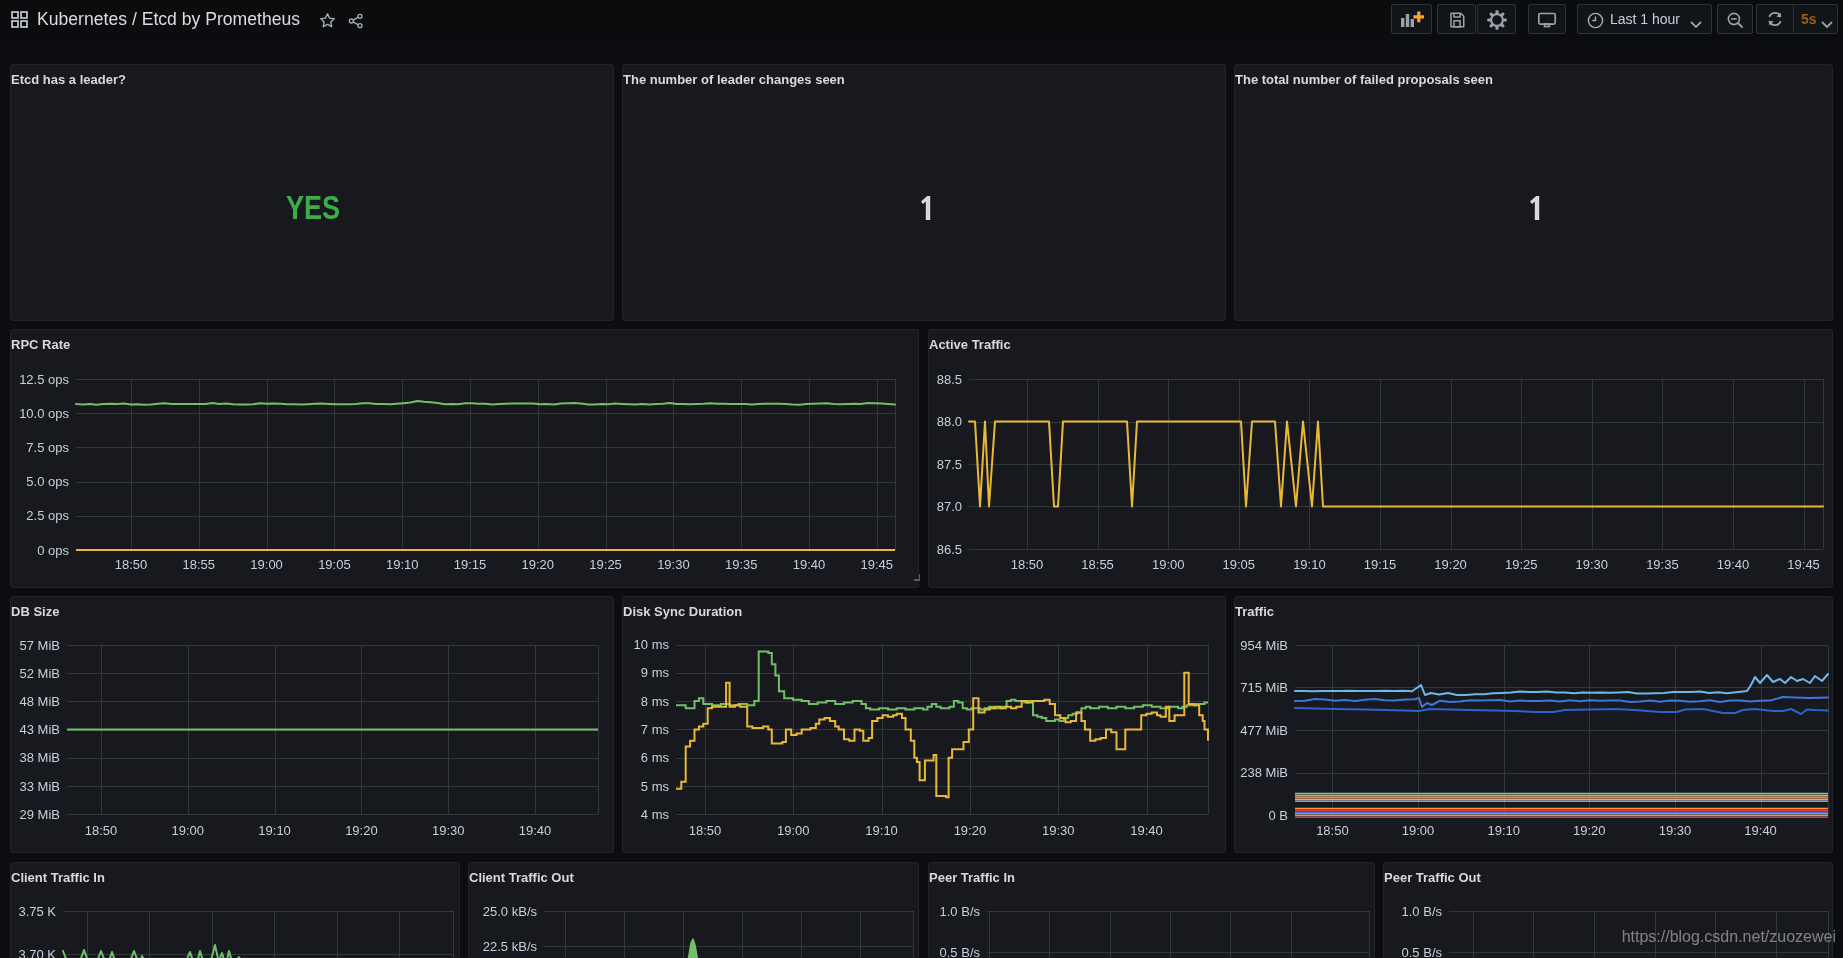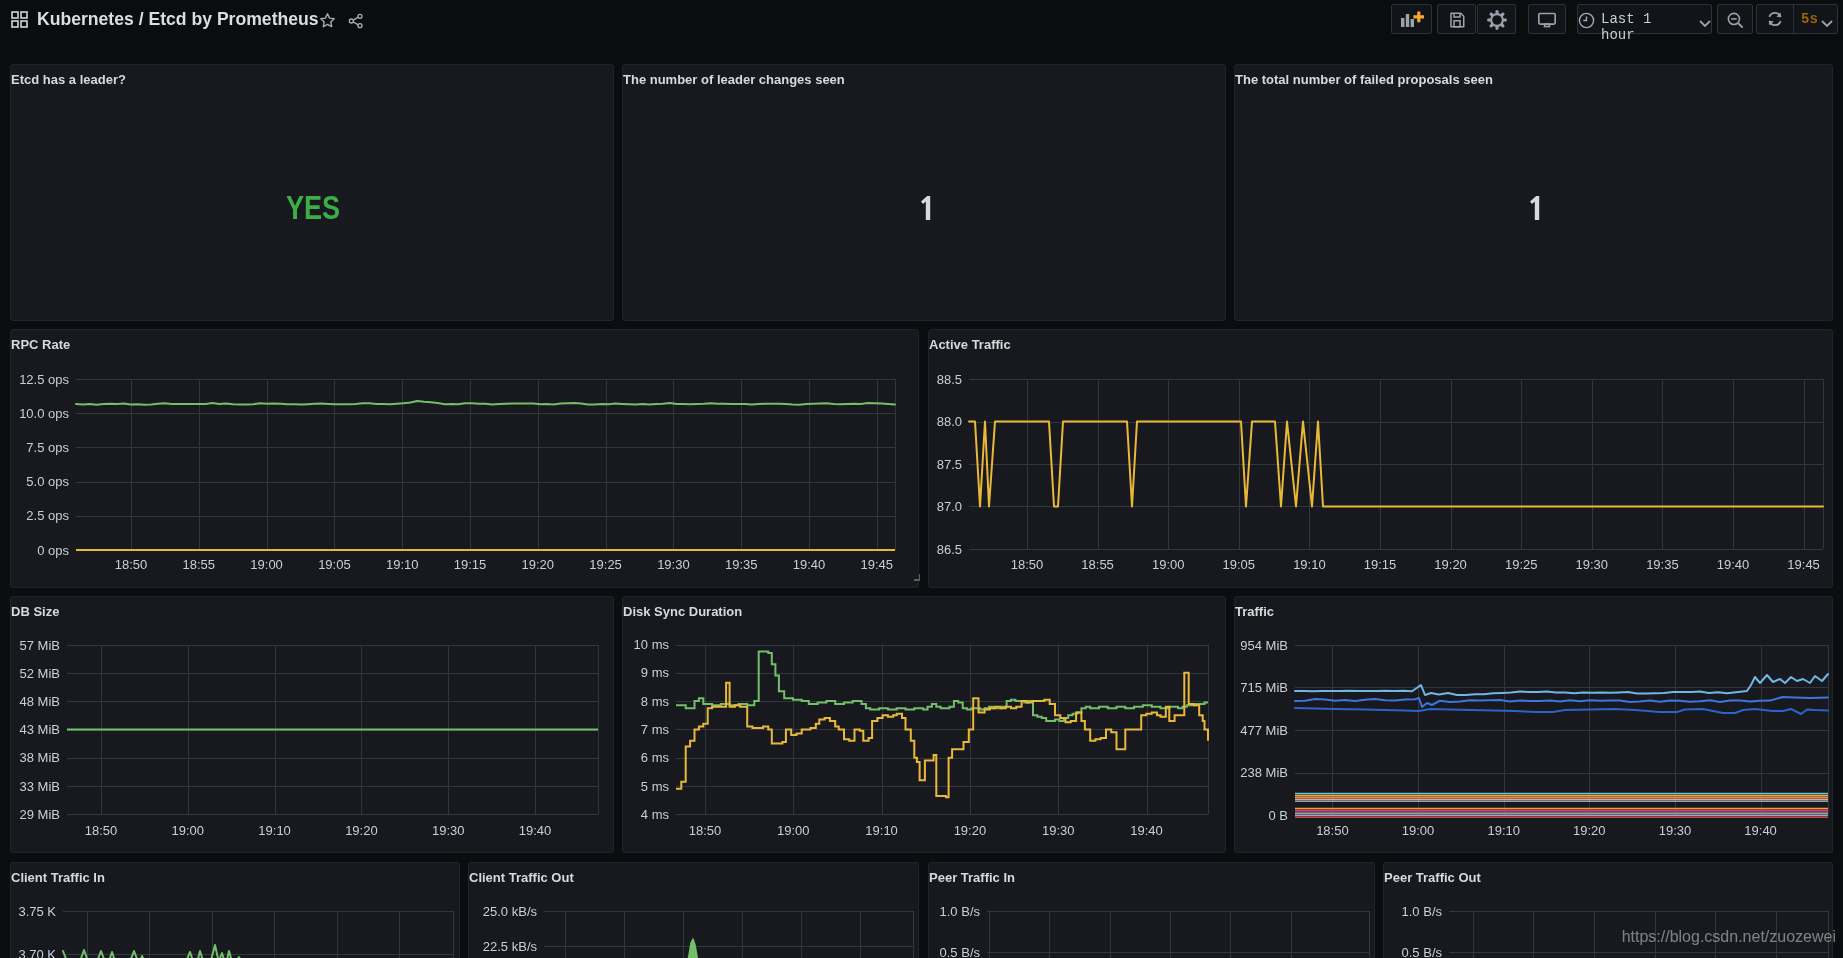--- a/index.html
+++ b/index.html
@@ -1,18 +1,18 @@
 <!DOCTYPE html>
 <html><head><meta charset="utf-8">
 <style>
 * { margin:0; padding:0; box-sizing:border-box; }
 html,body { width:1843px; height:958px; overflow:hidden; background:#0c0d10; font-family:"Liberation Sans", sans-serif; }
 #nav { position:absolute; left:0; top:0; width:1843px; height:40px; background:#0b0c0e; }
-#dashtitle { position:absolute; left:37px; top:9px; font-size:17.6px; color:#dcdde0; font-weight:700; letter-spacing:0; }
-.navbtn { position:absolute; background:#111419; border:1px solid #2e3237; border-radius:2px; display:flex; justify-content:center;font-family:Liberation Mono, monospace; }
+#dashtitle { position:absolute; left:37px; top:9px; font-size:17.6px; color:#dcdde0; font-weight:400; letter-spacing:0; }
+.navbtn { position:absolute; background:#111419; border:1px solid #2e3237; border-radius:2px; display:flex; justify-content:center; }
 .panel { position:absolute; background:#17191e; border:1px solid #222429; border-radius:3px; }
 .ptitle { position:absolute; top:7px; left:0; text-align:left; font-size:13px; font-weight:bold; color:#d8d9da; }
 .statval { position:absolute; top:124px; left:0; text-align:center; font-size:33px; font-weight:700; transform:scaleX(0.82); }
 #wm { position:absolute; right:7px; top:928px; font-size:16px; color:rgba(255,255,255,0.45); z-index:50;padding-left:24px; }
 text { font-family:"Liberation Sans", sans-serif; }
 </style></head>
 <body>
 
 <div id="nav">
   <div style="position:absolute;left:11px;top:11px"><svg width="17" height="17" viewBox="0 0 17 17">

